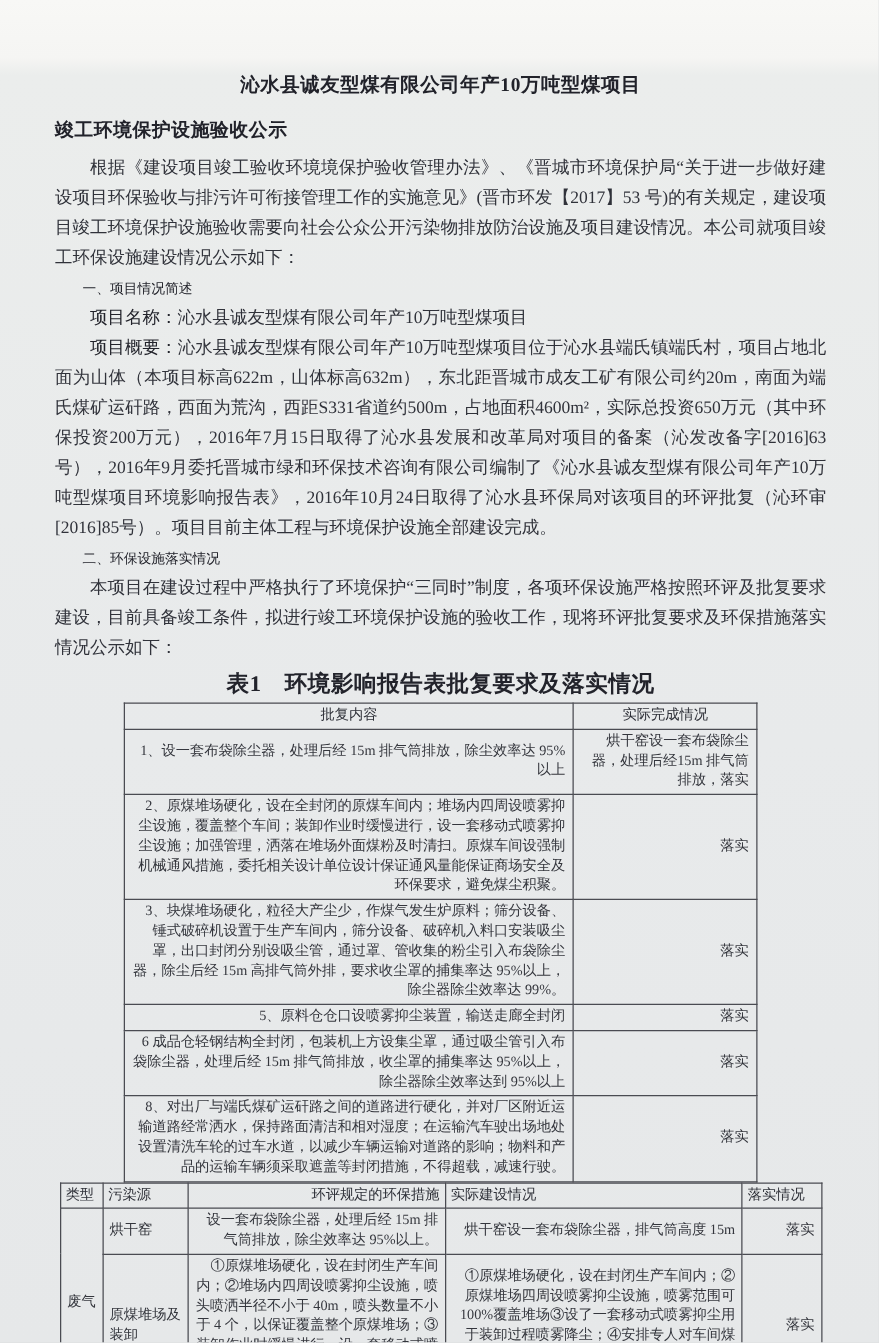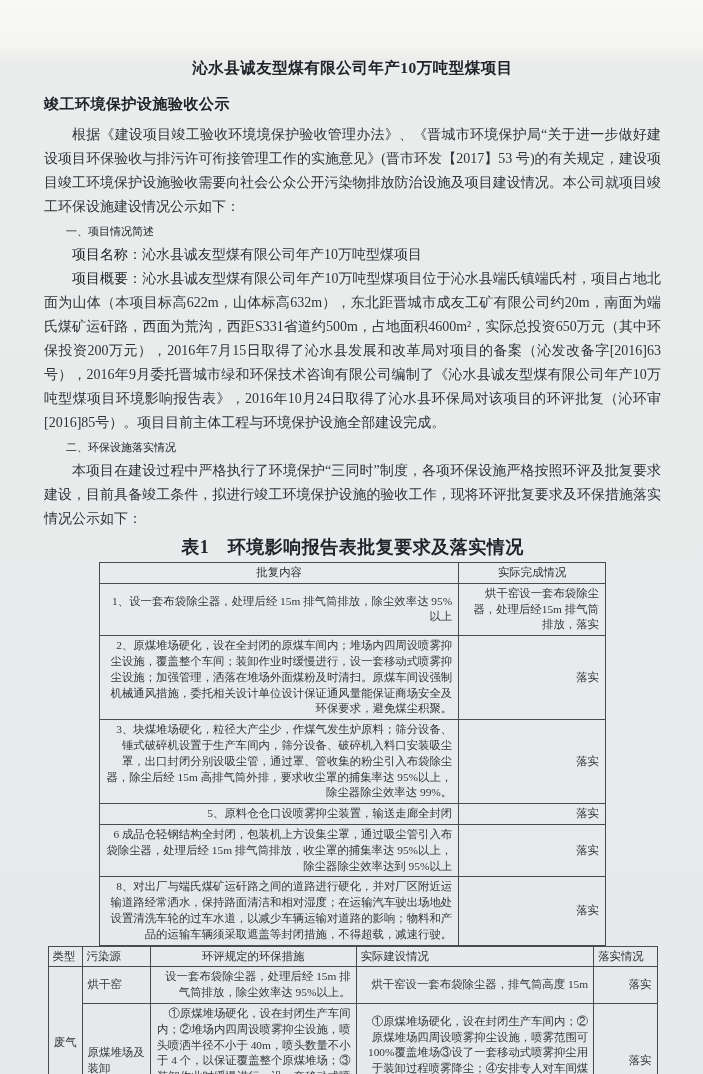--- a/index.html
+++ b/index.html
@@ -88,21 +88,21 @@
         <col style="width:5.6%">
           <col style="width:11.2%">
           <col style="width:33.8%">
           <col style="width:39%">
           <col style="width:10.4%">
       </colgroup>
       <thead>
         <tr>
           <th style="text-align:left">类型</th>
           <th style="text-align:left">污染源</th>
-          <th style="text-align:center">环评规定的环保措施</th>
+          <th style="text-align:right">环评规定的环保措施</th>
           <th style="text-align:left">实际建设情况</th>
           <th style="text-align:left">落实情况</th>
         </tr>
       </thead>
       <tbody>
         <tr>
           <td rowspan="2" class="center">废气</td>
           <td class="src">烘干窑</td>
           <td>设一套布袋除尘器，处理后经 15m 排气筒排放，除尘效率达 95%以上。</td>
           <td>烘干窑设一套布袋除尘器，排气筒高度 15m</td>

